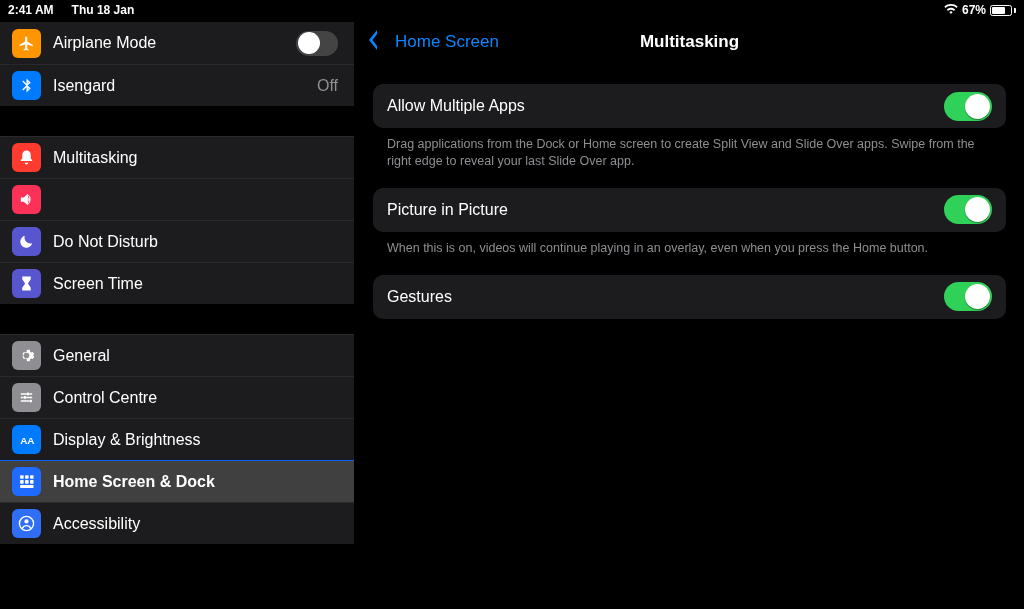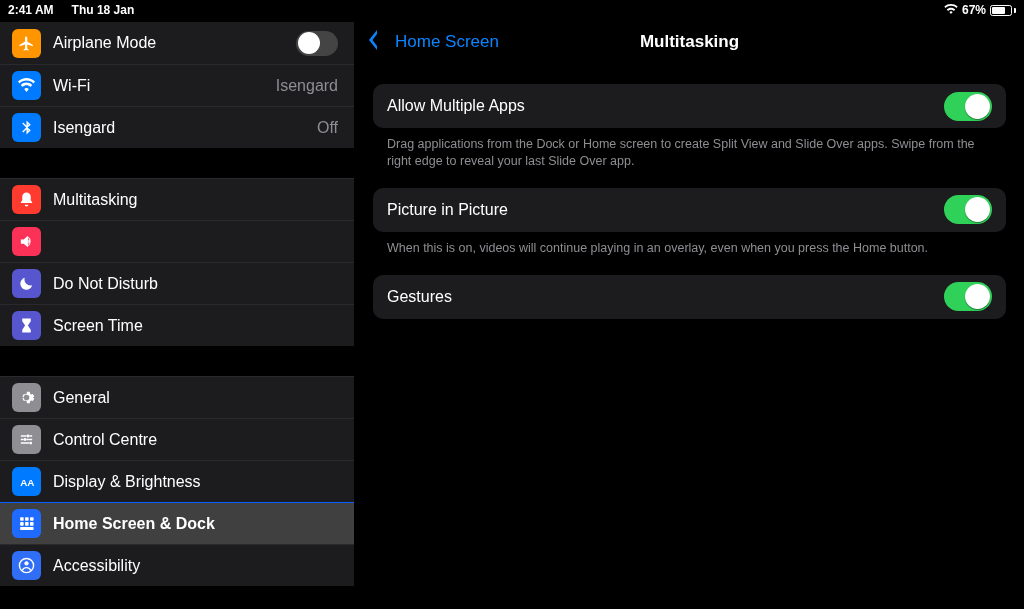--- a/index.html
+++ b/index.html
@@ -90,29 +90,20 @@
               </svg>
             </div>
             <div class="label">Airplane Mode</div>
             <div class="toggle-indicator off">
               <div class="knob"></div>
             </div>
           </div>
           <div class="row">
             <div class="icon-box ic-blue">
               <svg viewBox="0 0 24 24">
-                <path d="M12 21l-3.2-4c1.8-1.8 4.6-1.8 6.4 0L12 21zM4 11.2c4.4-4.4 11.6-4.4 16 0l-2.3 2.8c-3.1-3.1-8.3-3.1-11.4 0L4 11.2zM0 6.3C6.6-.3 17.4-.3 24 6.3l-2.2 2.7C16.5 3.7 7.5 3.7 2.2 9L0 6.3z"></path>
-              </svg>
-            </div>
-            <div class="label">Wi-Fi</div>
-            <div class="detail">Isengard</div>
-          </div>
-          <div class="row">
-            <div class="icon-box ic-blue">
-              <svg viewBox="0 0 24 24">
                 <path d="M12 2v7.6L7.4 5 6 6.4 11.6 12 6 17.6 7.4 19 12 14.4V22l6-6-4.6-4L18 8l-6-6zm2 4.8L15.2 8 14 9.2V6.8zm0 10.4v-2.4L15.2 16 14 17.2z"></path>
               </svg>
             </div>
             <div class="label">Isengard</div>
             <div class="detail">Off</div>
           </div>
           <div class="group-gap"></div>
           <div class="row">
             <div class="icon-box ic-red">
               <svg viewBox="0 0 24 24">

